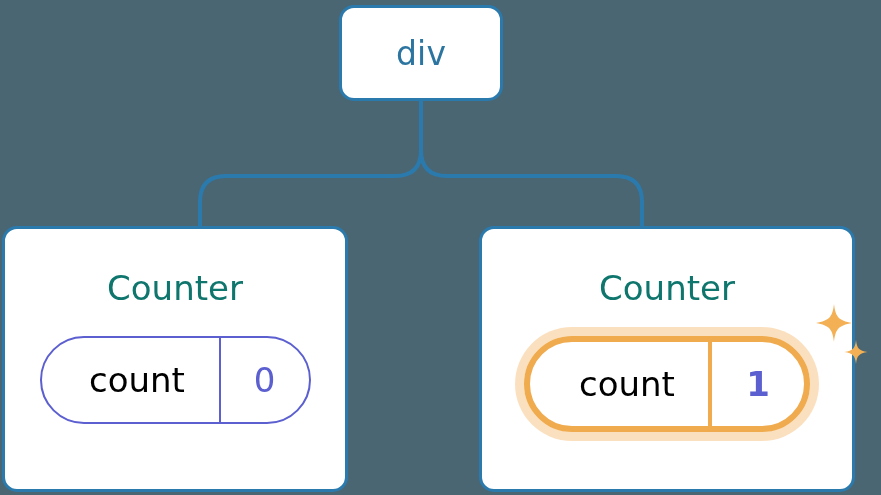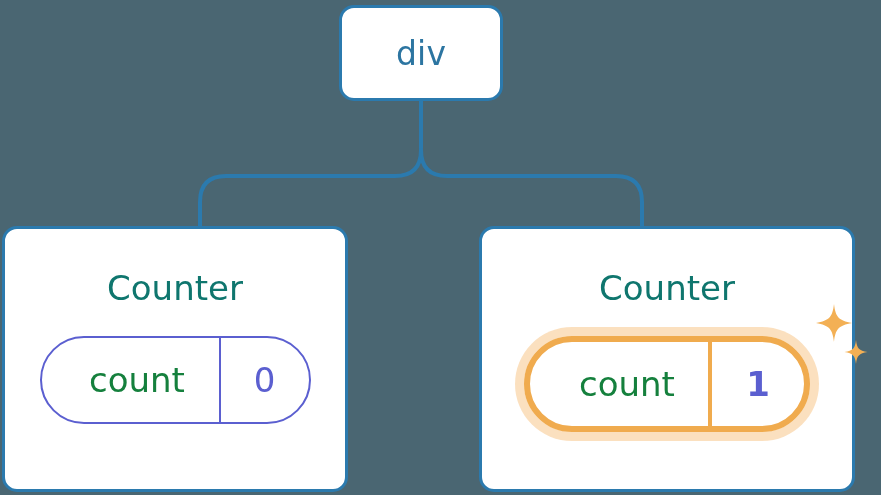--- a/index.html
+++ b/index.html
@@ -91,21 +91,21 @@
   .pill .pill-key,
   .pill .pill-val {
     display: flex;
     align-items: center;
     justify-content: center;
     box-sizing: border-box;
   }
   .pill .pill-key {
     width: 177px;
     font-size: 34px;
-    color: #15803d;
+    color: #000000;
     padding-left: 14px;
   }
   .pill .pill-val {
     width: 90px;
     font-size: 34px;
     color: #5b5fd0;
     border-left: 2px solid #5b5fd0;
   }
 
   

